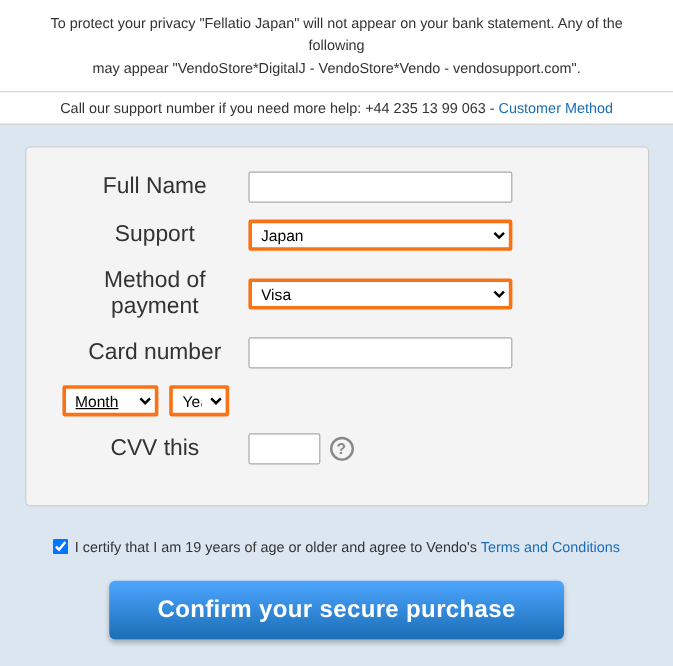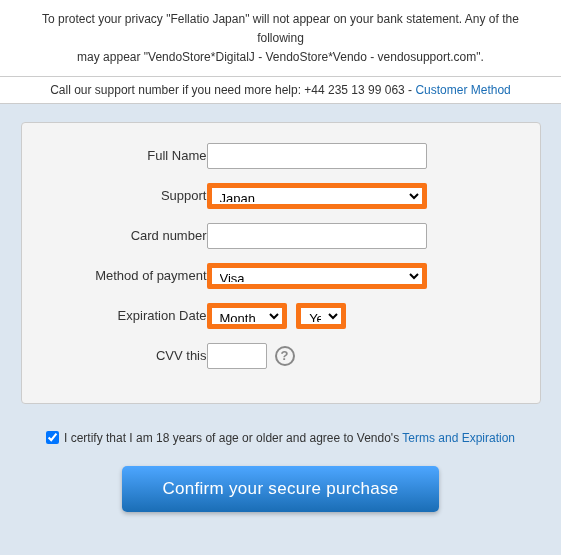--- a/index.html
+++ b/index.html
@@ -43,41 +43,41 @@
       margin: 18px 20px 14px;
       padding: 20px 30px;
       width: 520px;
     }
     .form-row {
       display: flex;
       align-items: center;
       margin-bottom: 14px;
     }
     .form-label {
-      text-align: right;
+      text-align: center;
       width: 155px;
       min-width: 155px;
       color: #333;
-      font-size: 13px;
+      font-size: 19px;
     }
     .form-field {
       flex: 1;
     }
     .form-field input[type="text"] {
       width: 220px;
       height: 26px;
       border: 1px solid #aaa;
       border-radius: 2px;
       padding: 3px 5px;
       font-size: 13px;
       background: #fff;
     }
     .form-field select {
       height: 26px;
-      border: 5px solid #f97316;
+      border: 3px solid #f97316;
       border-radius: 2px;
       padding: 2px 4px;
       font-size: 13px;
       background: #fff;
       cursor: pointer;
     }
     .select-country {
       width: 220px;
     }
     .select-payment {
@@ -134,22 +134,22 @@
       width: 100%;
       display: flex;
       justify-content: center;
       padding: 10px 0 20px;
     }
     .confirm-btn {
       background: linear-gradient(to bottom, #4da6ff, #1a6db5);
       color: #fff;
       border: none;
       border-radius: 5px;
-      font-size: 17px;
-      font-weight: normal;
+      font-size: 20px;
+      font-weight: bold;
       padding: 13px 40px;
       cursor: pointer;
       letter-spacing: 0.3px;
       box-shadow: 0 2px 4px rgba(0,0,0,0.25);
     }
   </style>
 </head>
 <body>
 
 <div class="top-notice">
@@ -179,39 +179,38 @@
         <option>United Kingdom</option>
         <option>Australia</option>
         <option>Canada</option>
         <option>Germany</option>
         <option>France</option>
       </select>
     </div>
   </div>
 
   <div class="form-row">
-    <div class="form-label">Card number</div>
-    <div class="form-field">
-      <input type="text" style="">
-    </div>
-  </div>
-
-  <div class="form-row">
     <div class="form-label">Method of payment</div>
     <div class="form-field">
       <select class="select-payment">
         <option>Visa</option>
         <option>MasterCard</option>
         <option>American Express</option>
       </select>
     </div>
   </div>
 
   <div class="form-row">
-    <div class="form-label">Expiration Date</div>
+    <div class="form-label">Card number</div>
+    <div class="form-field">
+      <input type="text" style="">
+    </div>
+  </div>
+
+  <div class="form-row">
     <div class="form-field">
       <select class="select-month">
         <option>Month</option>
         <option>01</option>
         <option>02</option>
         <option>03</option>
         <option>04</option>
         <option>05</option>
         <option>06</option>
         <option>07</option>
@@ -243,20 +242,20 @@
       </div>
     </div>
   </div>
 
 </div>
 
 <div class="checkbox-area">
   <div class="checkbox-row">
     <input type="checkbox" checked="" style="margin-top: 3px;">
     <span>
-      <span>I certify that I am 18 years of age or older and agree to Vendo's </span><a href="#">Terms and Expiration</a>
+      <span>I certify that I am 19 years of age or older and agree to Vendo's </span><a href="#">Terms and Conditions</a>
     </span>
   </div>
 </div>
 
 <div class="confirm-btn-wrap">
   <button class="confirm-btn">Confirm your secure purchase</button>
 </div>
 
 </body></html>

